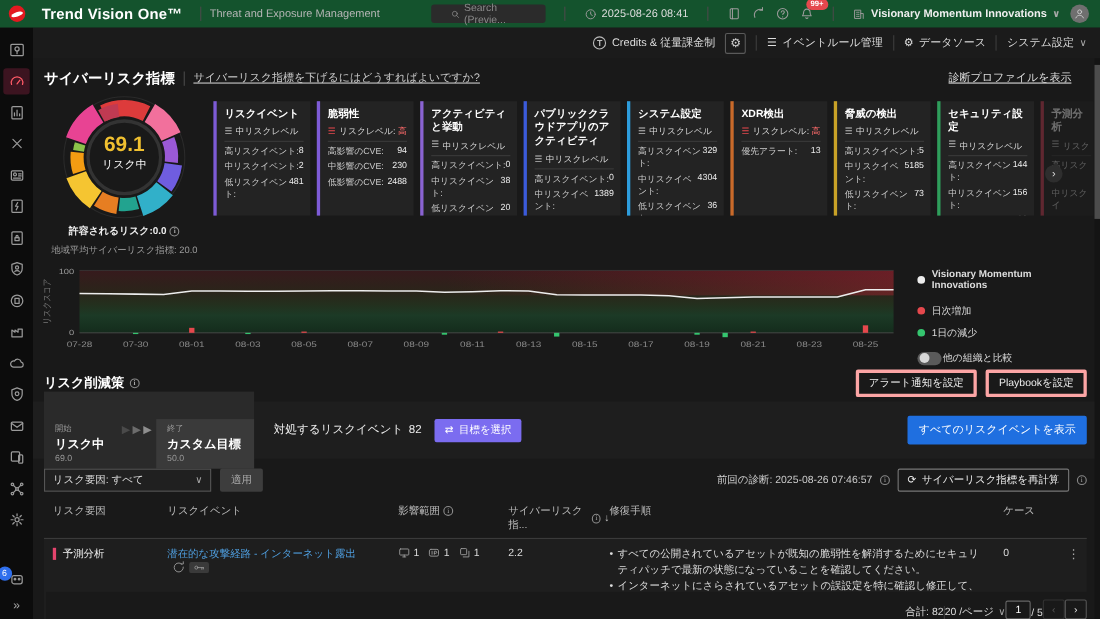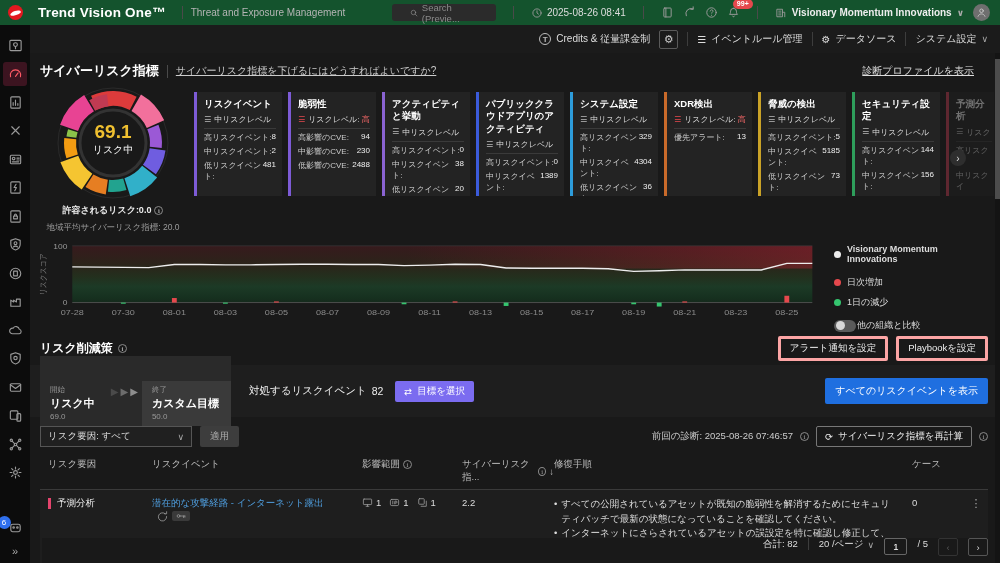--- a/index.html
+++ b/index.html
@@ -124,21 +124,21 @@
   .evlink { color:#4f9fe0; cursor:pointer; }
   .ev-icons { display:inline-flex; align-items:center; gap:4px; margin-left:5px; vertical-align:middle; }
   .chip { background:#3a3a3a; border-radius:2px; padding:1px 4px; display:inline-flex; align-items:center; }
   .impact { display:flex; align-items:center; gap:8px; color:#ddd; }
   .imp-item { display:flex; align-items:center; gap:3px; }
   .steps { color:#ddd; line-height:1.55; padding-right:14px; }
   .steps div { display:flex; gap:4px; }
   .kebab { color:#aaa; font-size:11px; text-align:center; cursor:pointer; }
 
   
-  .footer { position:absolute; bottom:0; left:12px; right:0; height:25px; display:flex; align-items:flex-start; justify-content:flex-end; gap:10px; padding-right:12px; font-size:9.5px; color:#ddd; background:#191919; }
+  .footer { position:absolute; bottom:0; left:12px; right:0; height:25px; display:flex; align-items:flex-end; justify-content:flex-end; gap:0; padding-right:12px; font-size:9.5px; color:#ddd; background:#191919; }
   .fsep { width:1px; height:12px; background:#3d3d3d; }
   .pagebox { border:1px solid #666; border-radius:2px; padding:2px 8px; font-size:9.5px; color:#fff; }
   .pgbtn { width:20px; height:18px; border:1px solid #555; border-radius:2px; display:flex; align-items:center; justify-content:center; color:#ddd; cursor:pointer; }
   .pgbtn.dis { border-color:#333; color:#555; }
 </style>
 </head>
 <body>
 
 <div class="topbar">
   <div class="logo-cell">

